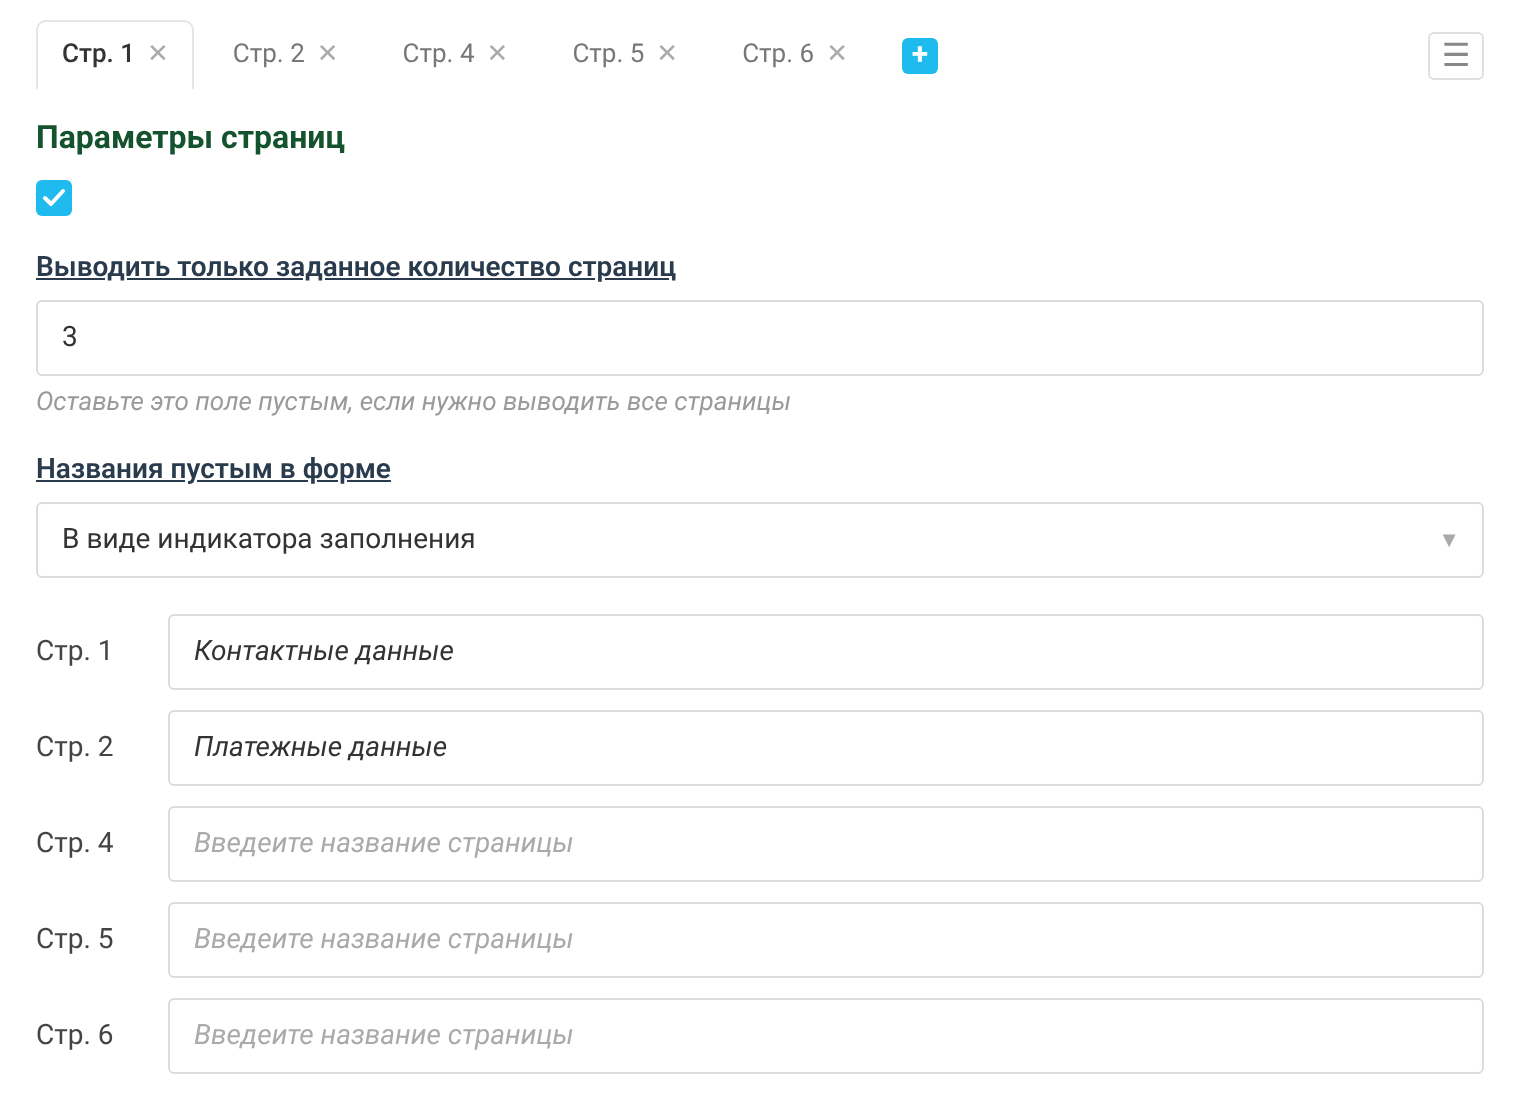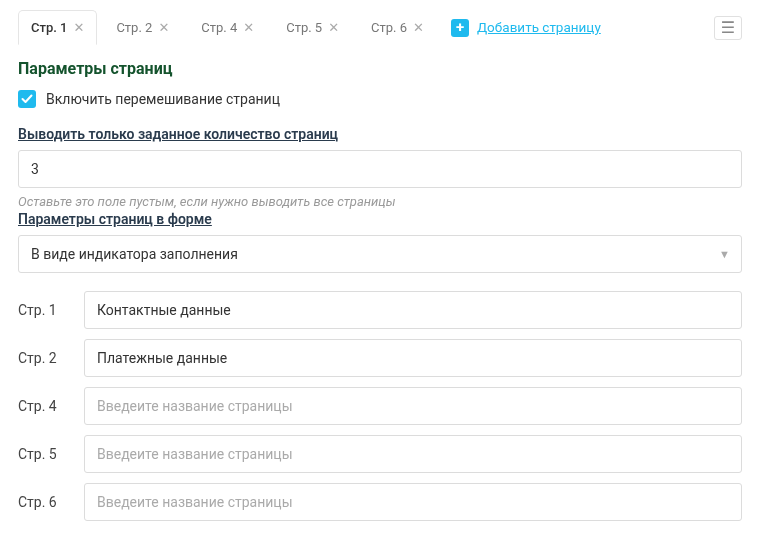--- a/index.html
+++ b/index.html
@@ -118,21 +118,21 @@
     color: #333;
     background: #fff;
     font-family: inherit;
   }
   .text-input::placeholder { color: #aaa; }
   .hint {
     color: #9a9a9a;
     font-style: italic;
     font-size: 13px;
     margin-top: 6px;
-    margin-bottom: 2px;
+    margin-bottom: 18px;
   }
   .select-wrap {
     position: relative;
     margin-bottom: 18px;
   }
   .select-input {
     appearance: none;
     -webkit-appearance: none;
     cursor: pointer;
   }
@@ -149,21 +149,21 @@
     display: flex;
     align-items: center;
     gap: 16px;
     margin-bottom: 10px;
   }
   .name-row .rlabel {
     width: 50px;
     color: #444;
     font-size: 14px;
   }
-  .name-row .text-input { flex: 1; }
+  .name-row .text-input { flex: 1; font-style: italic; }
 </style>
 </head>
 <body>
 
 
 
 <div class="tabs-row">
   <div class="tab active">
     <span>Стр. 1</span>
     <span class="close-x">✕</span>
@@ -179,44 +179,42 @@
   <div class="tab">
     <span>Стр. 5</span>
     <span class="close-x">✕</span>
   </div>
   <div class="tab">
     <span>Стр. 6</span>
     <span class="close-x">✕</span>
   </div>
   <div class="add-page">
     <span class="plus-icon">+</span>
-    <span class="add-label">Добавить страницу</span>
   </div>
   <div class="spacer"></div>
   <div class="menu-btn">
     <span>☰</span>
   </div>
 </div>
 
 <div class="section-title">Параметры страниц</div>
 
 <div class="checkbox-row">
   <div class="cb">
     <svg viewBox="0 0 12 12">
         <path d="M1.5 6 L4.5 9 L10.5 2.5" stroke="#fff" stroke-width="2" fill="none" stroke-linecap="round" stroke-linejoin="round"></path>
       </svg>
   </div>
-  <span>Включить перемешивание страниц</span>
 </div>
 
 <div class="field-label">Выводить только заданное количество страниц</div>
 <input class="text-input" type="text" value="3" style="">
 <div class="hint">Оставьте это поле пустым, если нужно выводить все страницы</div>
 
-<div class="field-label">Параметры страниц в форме</div>
+<div class="field-label">Названия пустым в форме</div>
 <div class="select-wrap">
   <input class="select-input" readonly="" value="В виде индикатора заполнения" style="">
   <span class="caret">▼</span>
 </div>
 
 <div class="name-row">
   <span class="rlabel">Стр. 1</span>
   <input class="text-input" type="text" value="Контактные данные" style="">
 </div>
 <div class="name-row">

